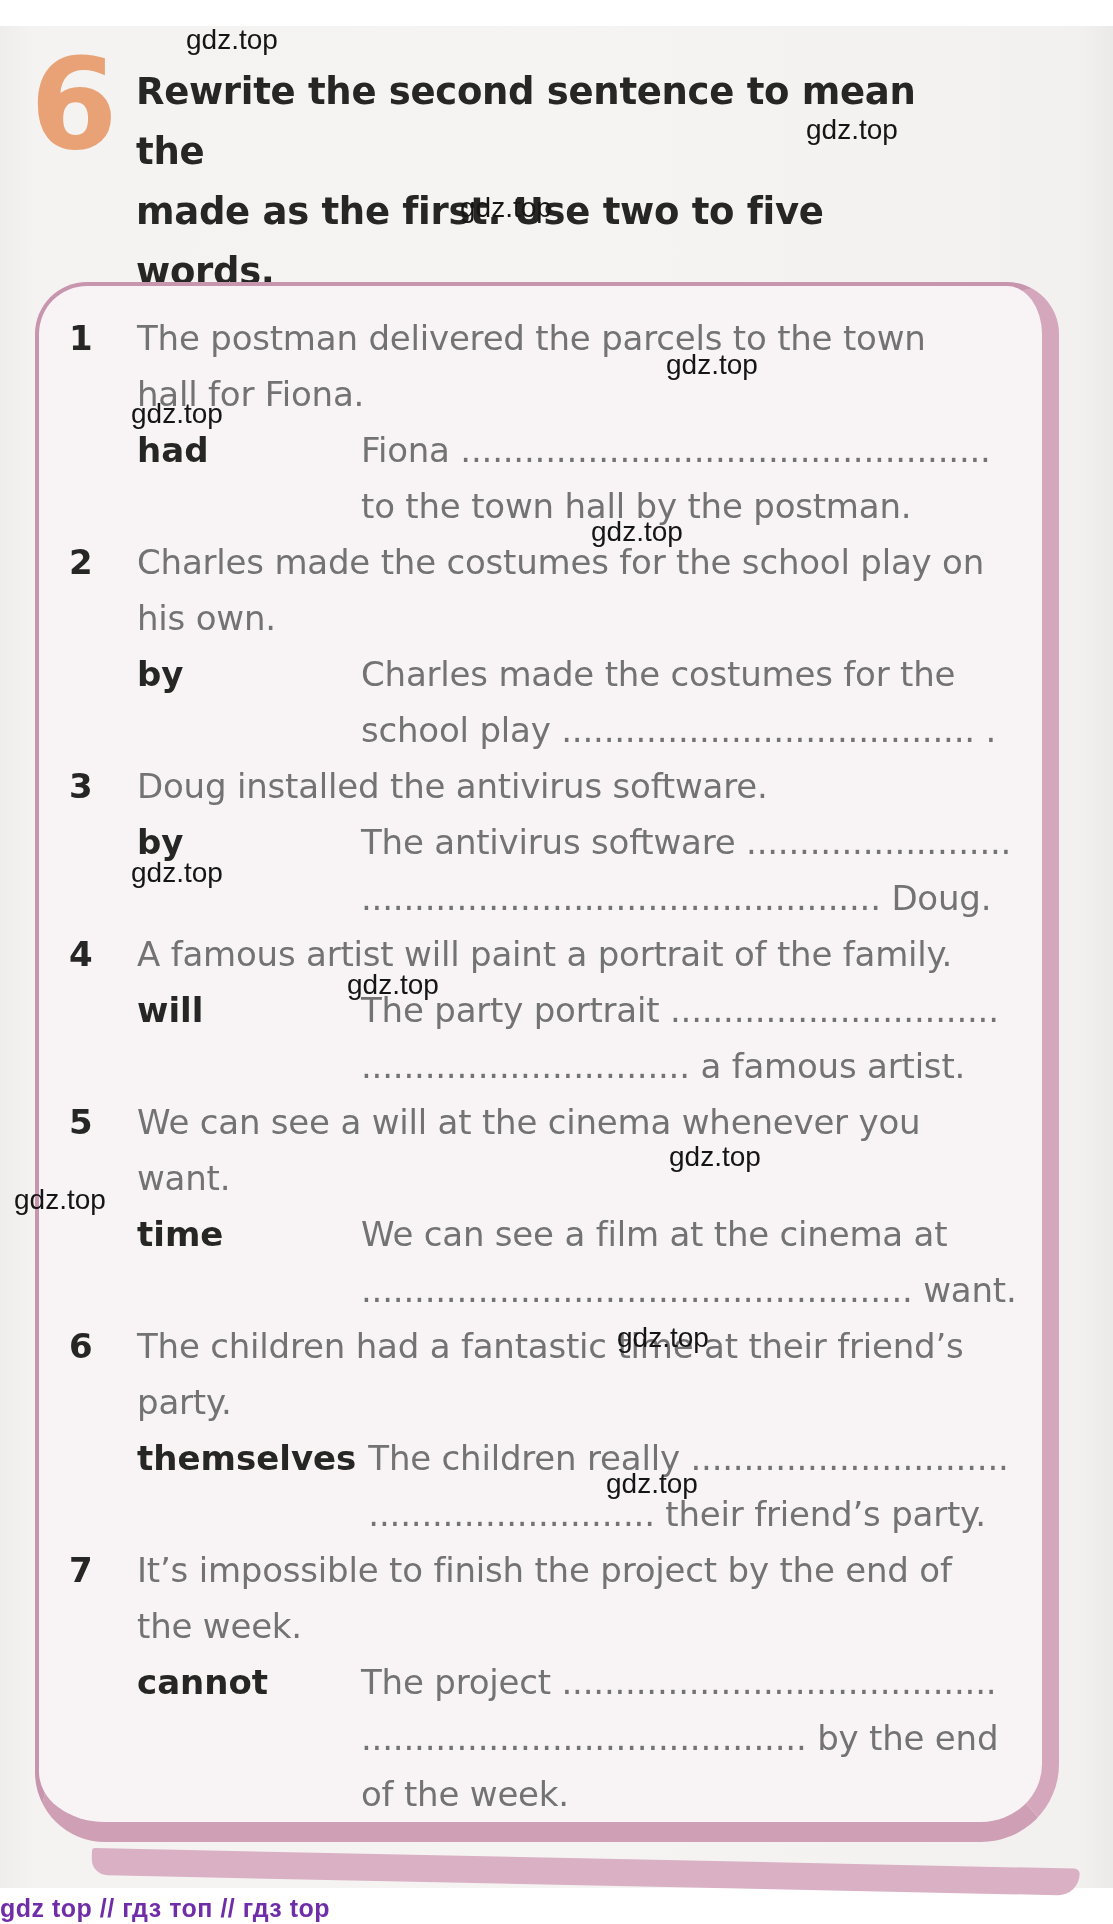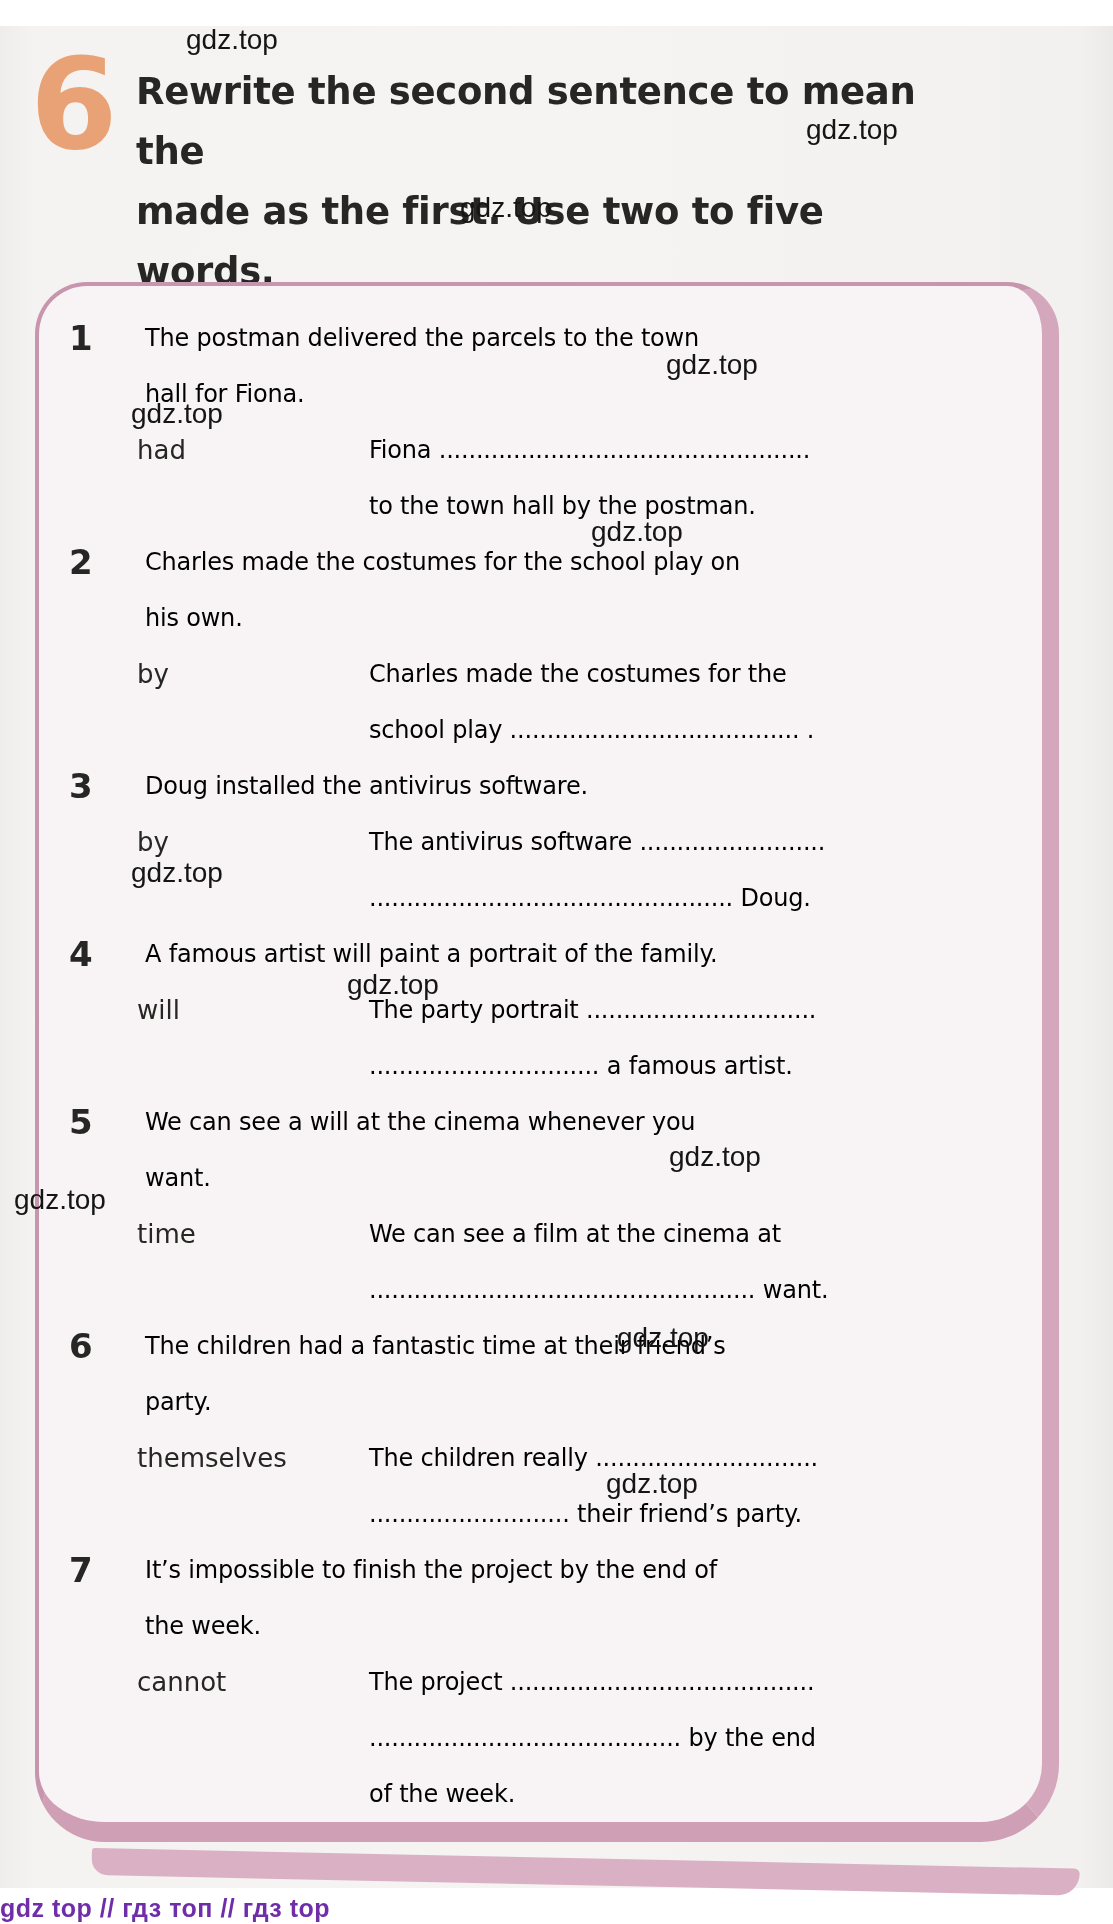--- a/index.html
+++ b/index.html
@@ -38,27 +38,26 @@
     border-right:17px solid #d5a7bd;
     border-bottom:20px solid #cf9fb6;
     border-radius:52px 52px 78px 70px;
     padding:24px 10px 10px 30px;
   }
   .item{display:grid;grid-template-columns:68px 1fr;}
   .item-num{
     font-weight:bold;font-size:34px;line-height:56px;color:#262624;
   }
   .sentence-line,.gap-line{
-    font-size:24px;line-height:56px;color:#000000;letter-spacing:-0.2px;
+    font-size:34px;line-height:56px;color:#737373;letter-spacing:-0.2px;
     white-space:nowrap;
-    margin-left:8px;
   }
   .gap-row{display:grid;grid-template-columns:minmax(224px,max-content) 1fr;}
   .keyword{
-    font-weight:normal;font-size:26px;line-height:56px;color:#262624;padding-right:12px;
+    font-weight:bold;font-size:34px;line-height:56px;color:#262624;padding-right:12px;
   }
   .wm{
     position:absolute;
     font-family:"Liberation Sans", sans-serif;
     font-size:28px;color:#151515;white-space:nowrap;
   }
   .edge-band{
     position:absolute;left:92px;top:1848px;width:988px;height:27px;
     background:#dab0c4;
     border-radius:6px 10px 40px 30px;

